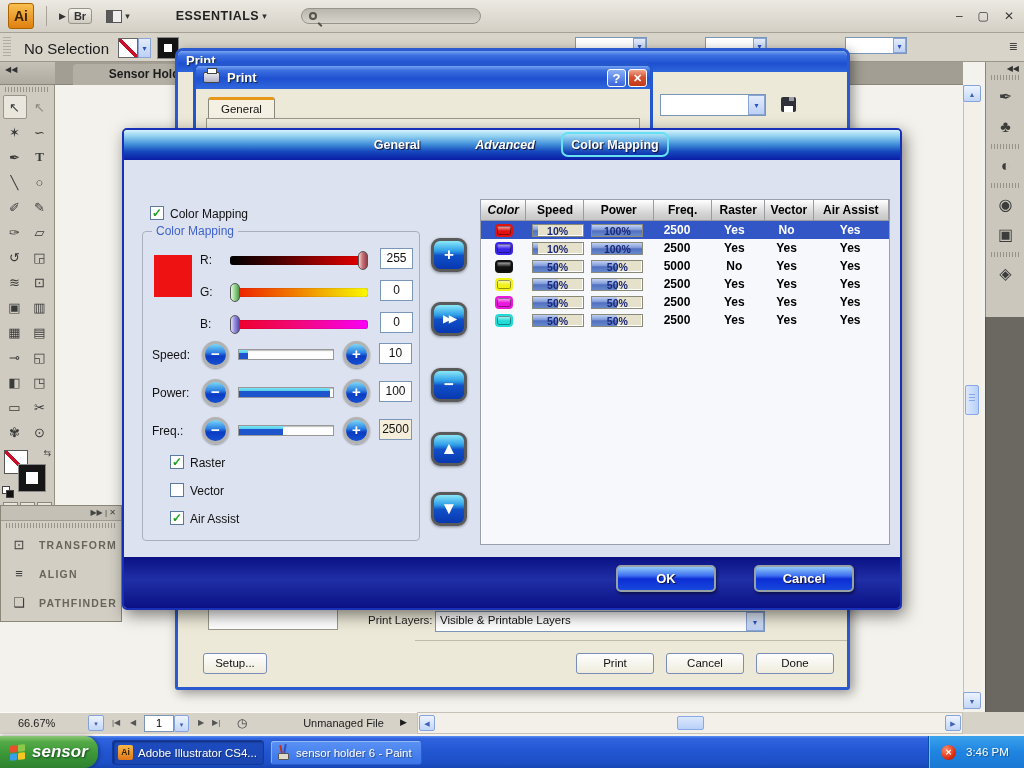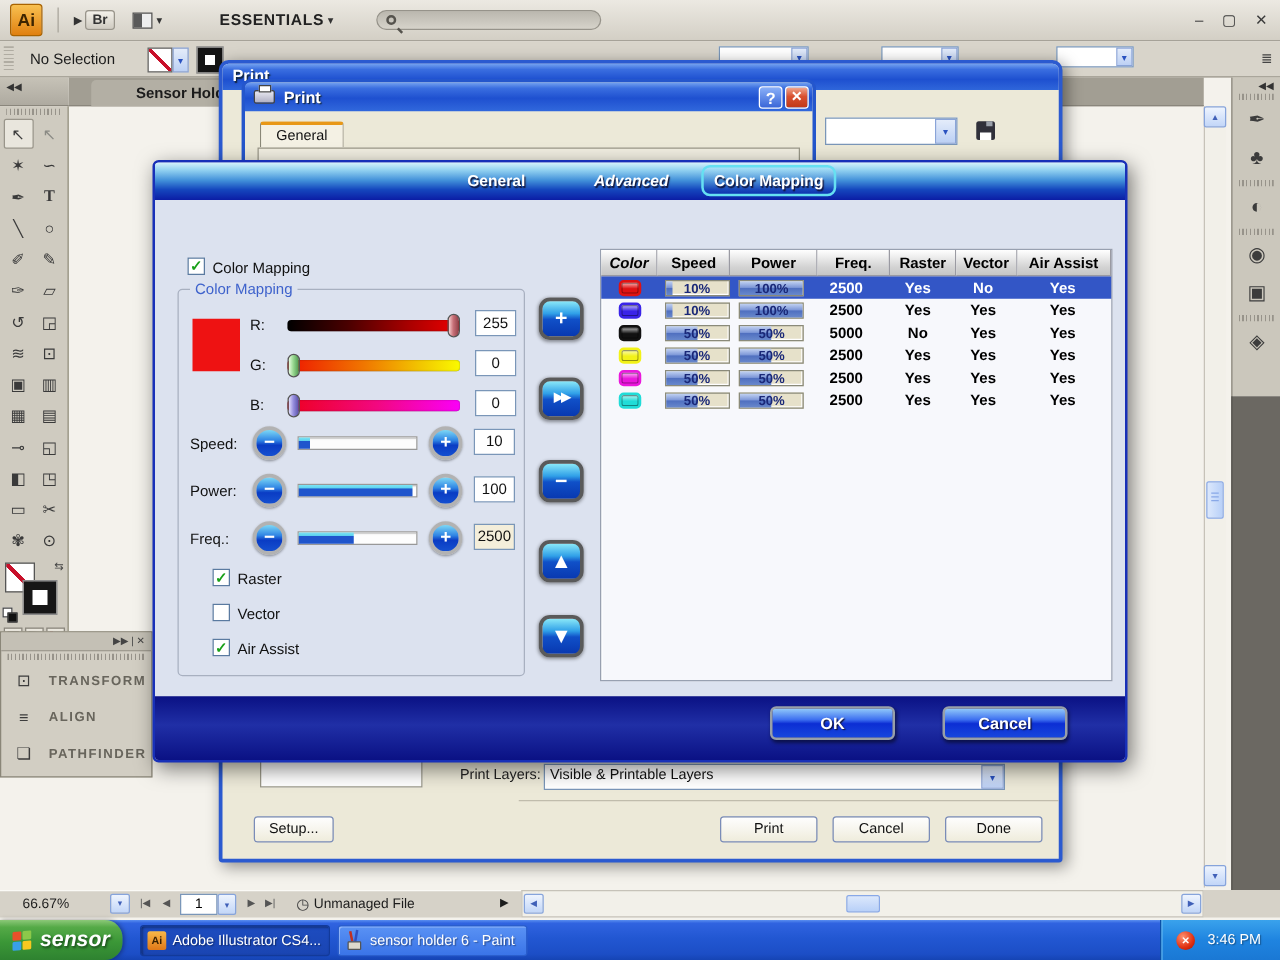--- a/index.html
+++ b/index.html
@@ -251,21 +251,21 @@
     </div>
     <div class="win-ctl">
       <span>–</span>
       <span>▢</span>
       <span>✕</span>
     </div>
   </div>
 
   <div class="abs control-bar"></div>
   <div class="abs grip"></div>
-  <div class="abs no-sel sb-txt" style="font-size:12px;">No Selection</div>
+  <div class="abs no-sel sb-txt" style="font-size:15px;">No Selection</div>
   <div class="abs" style="left:118px;top:38px;display:flex;">
     <span class="sw fill-none"></span>
     <span class="mini-dd">▾</span>
   </div>
   <div class="abs" style="left:158px;top:38px;display:flex;">
     <span class="sw stroke"></span>
   </div>
   <div class="abs pcombo" style="left:575px;top:37px;width:72px;">
       <span class="mini-dd">▾</span>
     </div>
@@ -379,21 +379,21 @@
   <div class="abs statusbar">
     <span class="abs sb-txt" style="left:18px;top:4px;">66.67%</span>
     <span class="abs sbtn" style="left:88px;top:2px;width:16px;height:16px;line-height:16px;">▾</span>
     <span class="abs sb-txt" style="left:112px;top:5px;font-size:8px;color:#555;">|◀</span>
     <span class="abs sb-txt" style="left:130px;top:5px;font-size:8px;color:#555;">◀</span>
     <span class="abs" style="left:144px;top:2px;width:30px;height:17px;background:#fff;border:1px solid #7a96b8;font-size:11px;text-align:center;line-height:15px;">1</span>
     <span class="abs sbtn" style="left:174px;top:2px;width:15px;height:17px;line-height:17px;">▾</span>
     <span class="abs sb-txt" style="left:198px;top:5px;font-size:8px;color:#555;">▶</span>
     <span class="abs sb-txt" style="left:212px;top:5px;font-size:8px;color:#555;">▶|</span>
     <span class="abs sb-txt" style="left:237px;top:3px;font-size:12px;color:#444;">◷</span>
-    <span class="abs sb-txt" style="left:251px;top:4px;width:135px;">Unmanaged File</span>
+    <span class="abs sb-txt" style="left:276px;top:4px;width:135px;text-align:center;">Unmanaged File</span>
     <span class="abs sb-txt" style="left:400px;top:4px;font-size:9px;">▶</span>
   </div>
 
   <div class="abs hscroll">
     <span class="abs sbtn" style="left:1px;top:2px;width:16px;height:16px;line-height:16px;">◀</span>
     <span class="hthumb"></span>
     <span class="abs sbtn" style="right:1px;top:2px;width:16px;height:16px;line-height:16px;">▶</span>
   </div>
   <div class="abs corner"></div>
 
@@ -401,21 +401,21 @@
     <div class="ot-bar">Print</div>
     <div class="ow-body">
       <div class="xp-combo" style="left:482px;top:22px;width:106px;height:22px;">
         <span class="mini-dd" style="position:absolute;right:0;top:0;height:20px;line-height:20px;width:17px;">▾</span>
       </div>
       <div class="floppy" style="left:603px;top:25px;"></div>
       <div class="xp-combo" style="left:482px;top:62px;width:106px;height:12px;"></div>
       <div class="whitebox" style="left:30px;top:526px;width:130px;height:32px;"></div>
       <div class="grp-line" style="left:237px;top:568px;width:432px;height:1px;"></div>
       <span class="ow-label" style="left:190px;top:542px;">Print Layers:</span>
-      <div class="xp-combo" style="left:257px;top:539px;width:369px;height:21px;">
+      <div class="xp-combo" style="left:257px;top:539px;width:330px;height:21px;">
         <span>Visible &amp; Printable Layers</span>
         <span class="mini-dd" style="position:absolute;right:0;top:0;height:19px;line-height:19px;width:18px;">▾</span>
       </div>
       <div class="xp-btn" style="left:25px;top:581px;width:64px;">Setup...</div>
       <div class="xp-btn" style="left:398px;top:581px;width:78px;">Print</div>
       <div class="xp-btn" style="left:488px;top:581px;width:78px;">Cancel</div>
       <div class="xp-btn" style="left:578px;top:581px;width:78px;">Done</div>
     </div>
   </div>
 

